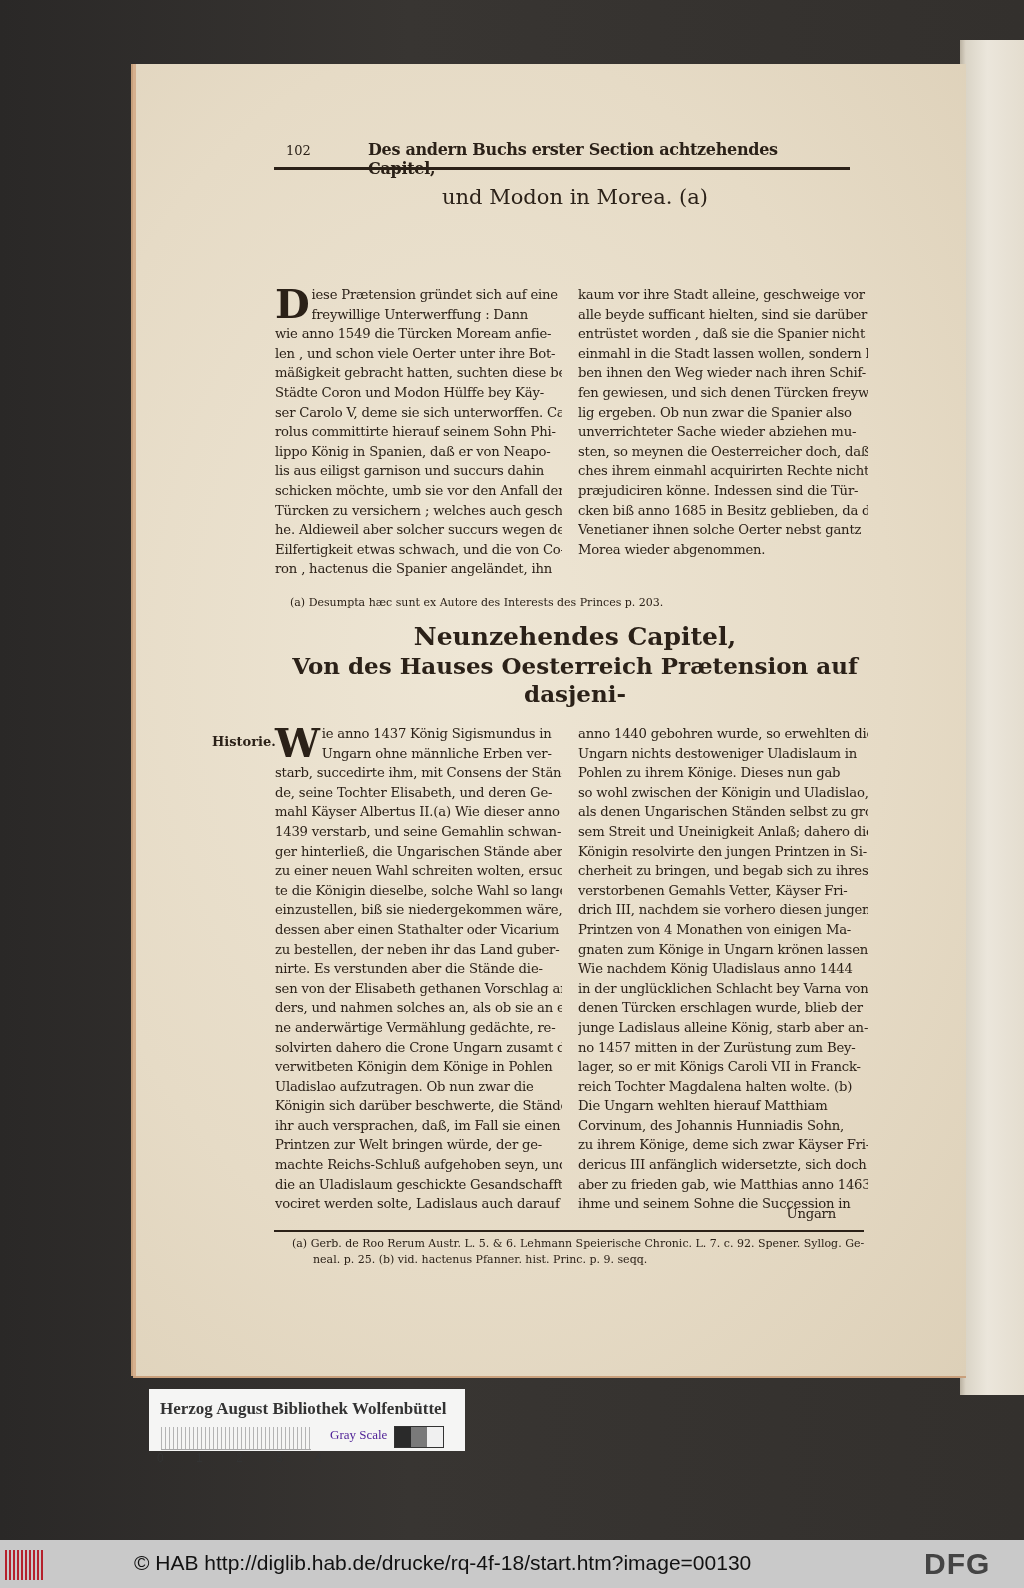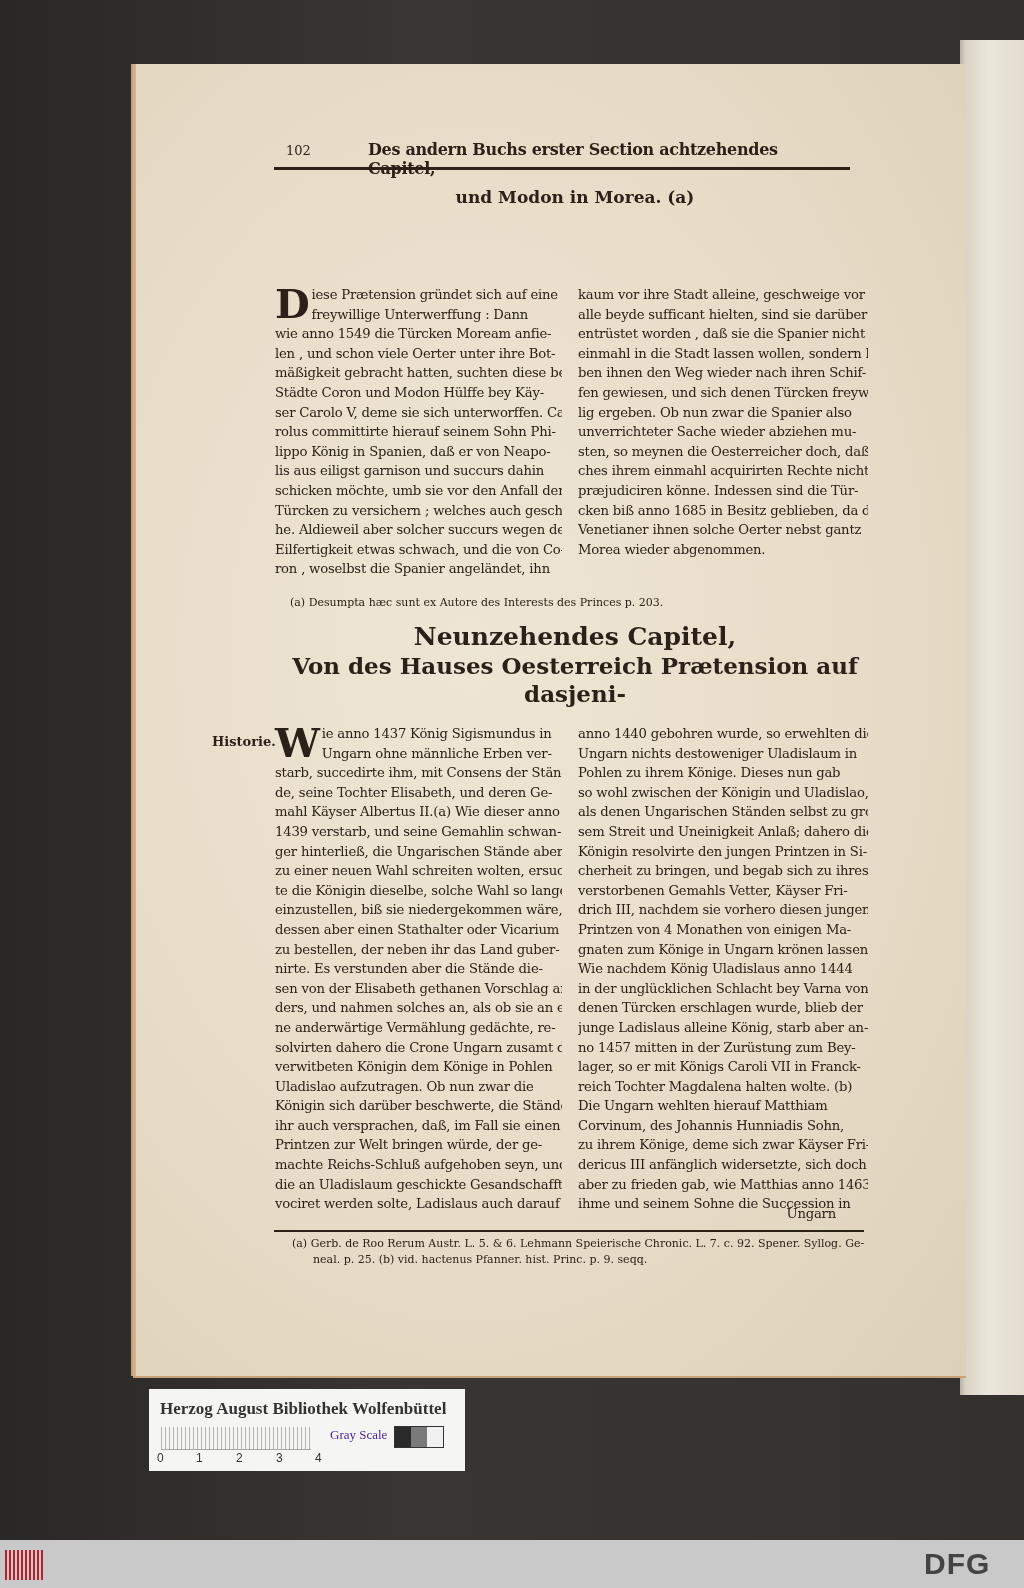--- a/index.html
+++ b/index.html
@@ -11,27 +11,27 @@
   .page-right{position:absolute;left:963px;top:40px;width:61px;height:1355px;background:linear-gradient(90deg,#d8d2c4,#ebe6db 40%,#e4ddcf);}
   .fold{position:absolute;left:960px;top:40px;width:6px;height:1355px;background:linear-gradient(90deg,#b9b1a1,#dcd5c7);}
   .ink{color:#2b2118;}
   .running{position:absolute;left:270px;top:140px;width:580px;height:22px;font-size:15px;}
   .running .pg{position:absolute;left:16px;top:3px;font-size:13px;}
   .running .title{position:absolute;left:98px;top:0;font-weight:bold;font-size:16px;letter-spacing:-0.3px;}
   .rule{position:absolute;left:274px;height:3px;background:#2b2118;}
   .chap{position:absolute;left:275px;width:600px;text-align:center;font-weight:bold;}
   .chap .l1{font-size:25px;line-height:30px;}
   .chap .l2{font-size:23px;line-height:28px;}
-  .chap .l3{font-size:17px;line-height:22px;font-weight:bold;}
+  .chap .l3{font-size:21px;line-height:22px;font-weight:normal;}
   .col{position:absolute;font-size:13.2px;line-height:19.6px;text-align:justify;letter-spacing:-0.2px;}
   .col .line{display:block;white-space:nowrap;overflow:hidden;}
   .dropcap{float:left;font-size:40px;line-height:36px;font-weight:bold;margin-right:2px;margin-top:1px;}
   .fn{position:absolute;font-size:11px;line-height:16px;}
   .margin-note{position:absolute;left:212px;top:734px;font-size:13px;font-weight:bold;}
-  .label{position:absolute;left:149px;top:1389px;width:316px;height:82px;background:#f5f5f4;}
+  .label{position:absolute;left:149px;top:1389px;width:316px;height:62px;background:#f5f5f4;}
   .label .name{position:absolute;left:11px;top:10px;font-family:"Liberation Serif",serif;font-weight:bold;font-size:17px;color:#333;}
   .label .ruler{position:absolute;left:12px;top:38px;width:150px;height:22px;border-bottom:1px solid #888;
      background:repeating-linear-gradient(90deg,#999 0 1px,transparent 1px 4px);opacity:.7;}
   .label .nums{position:absolute;left:8px;top:62px;width:170px;font-family:"Liberation Sans",sans-serif;font-size:12px;color:#333;}
   .label .nums span{position:absolute;}
   .label .gs{position:absolute;left:181px;top:38px;font-family:Liberation Serif, serif;font-size:13px;color:#4c1d95;}
   .label .swatch{position:absolute;left:245px;top:37px;width:48px;height:20px;border:1px solid #333;display:flex;}
   .label .swatch div{flex:1;}
   .footer{position:absolute;left:0;top:1540px;width:1024px;height:48px;background:#c9c9c9;}
   .footer .logo{position:absolute;left:5px;top:10px;width:40px;height:30px;
@@ -67,21 +67,21 @@
     <span class="line">mäßigkeit gebracht hatten, suchten diese beyde</span>
     <span class="line">Städte Coron und Modon Hülffe bey Käy-</span>
     <span class="line">ser Carolo V, deme sie sich unterworffen. Ca-</span>
     <span class="line">rolus committirte hierauf seinem Sohn Phi-</span>
     <span class="line">lippo König in Spanien, daß er von Neapo-</span>
     <span class="line">lis aus eiligst garnison und succurs dahin</span>
     <span class="line">schicken möchte, umb sie vor den Anfall der</span>
     <span class="line">Türcken zu versichern ; welches auch gescha-</span>
     <span class="line">he. Aldieweil aber solcher succurs wegen der</span>
     <span class="line">Eilfertigkeit etwas schwach, und die von Co-</span>
-    <span class="line">ron , woselbst die Spanier angeländet, ihn</span>
+    <span class="line">ron , hactenus die Spanier angeländet, ihn</span>
   </div>
 <div class="col ink" style="left:578px;top:285px;width:290px;" id="c18r">
     <span class="line">kaum vor ihre Stadt alleine, geschweige vor</span>
     <span class="line">alle beyde sufficant hielten, sind sie darüber so</span>
     <span class="line">entrüstet worden , daß sie die Spanier nicht</span>
     <span class="line">einmahl in die Stadt lassen wollen, sondern ha-</span>
     <span class="line">ben ihnen den Weg wieder nach ihren Schif-</span>
     <span class="line">fen gewiesen, und sich denen Türcken freywil-</span>
     <span class="line">lig ergeben.   Ob nun zwar die Spanier also</span>
     <span class="line">unverrichteter Sache wieder abziehen mu-</span>
@@ -177,14 +177,15 @@
   <div class="gs">Gray Scale</div>
   <div class="swatch">
     <div style="background:#2a2a2a"></div>
       <div style="background:#7a7a7a"></div>
       <div style="background:#f0f0f0"></div>
   </div>
 </div>
 
 <div class="footer">
   <div class="logo"></div>
+  <div class="copy">© HAB http://diglib.hab.de/drucke/rq-4f-18/start.htm?image=00130</div>
   <div class="dfg">DFG</div>
 </div>
 
 </body></html>

